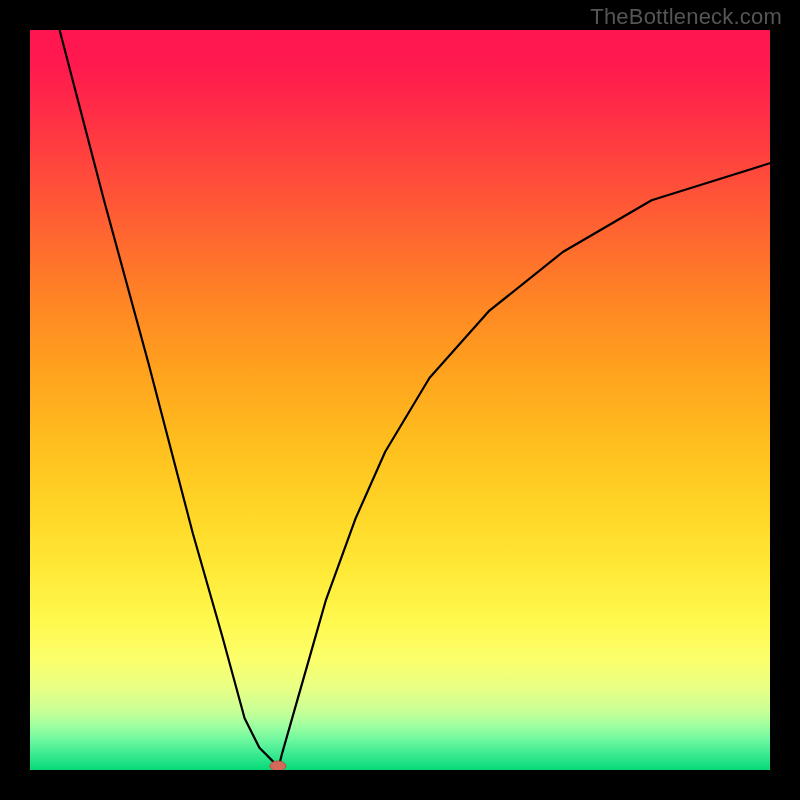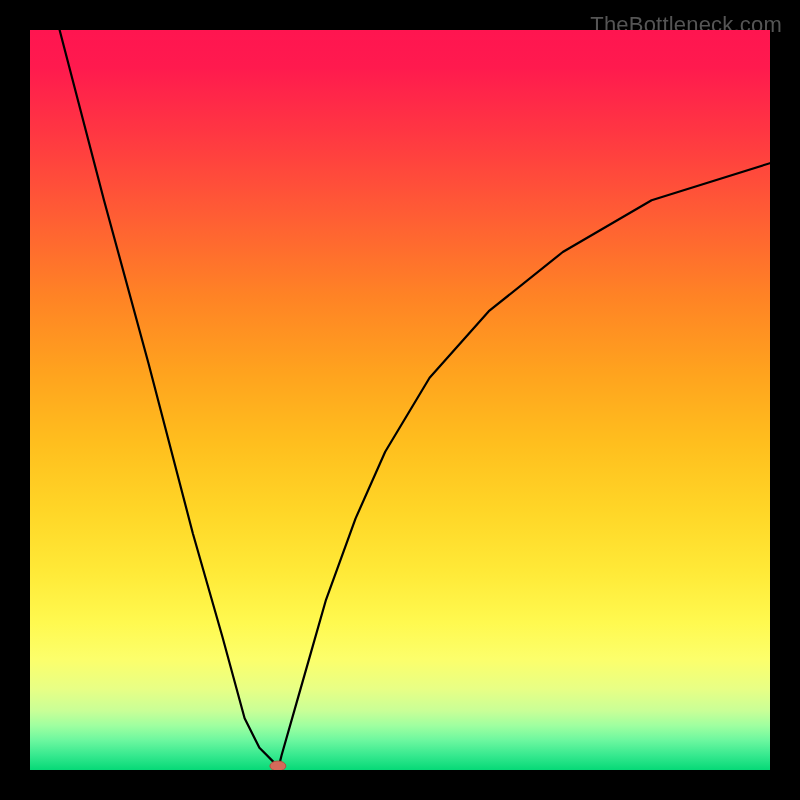--- a/index.html
+++ b/index.html
@@ -13,21 +13,21 @@
   .frame {
     position: absolute;
     top: 0;
     left: 0;
     width: 800px;
     height: 800px;
     background: #000;
   }
   .watermark {
     position: absolute;
-    top: 12px;
+    top: 4px;
     right: 18px;
     color: #555;
     font-size: 22px;
     font-weight: 400;
     letter-spacing: 0.2px;
   }
   .plot {
     position: absolute;
     top: 30px;
     left: 30px;

